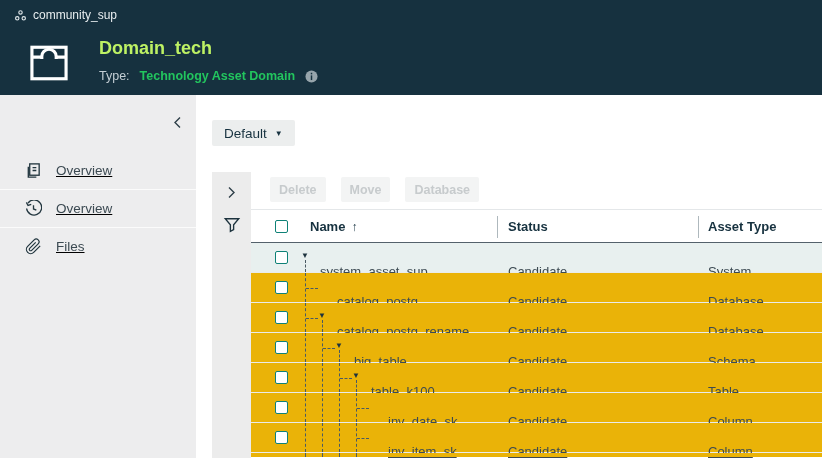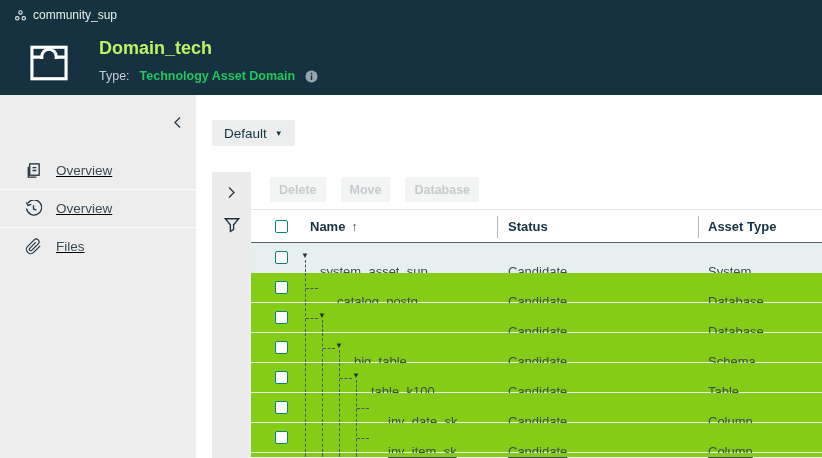--- a/index.html
+++ b/index.html
@@ -50,21 +50,21 @@
   
   .table { position:absolute; left:251px; top:209px; width:571px; height:249px; }
   .thead { position:relative; height:34px; border-top:1px solid #e4e7e9; border-bottom:1px solid #53616b; }
   .thead .cb { top:10px; }
   .th { position:absolute; top:9px; font-size:13px; font-weight:bold; color:#16313f; cursor:pointer; }
   .th-name { left:59px; } .th-status { left:257px; } .th-type { left:457px; }
   .sort-arrow { font-size:12px; font-weight:bold; color:#16313f; margin-left:6px; }
   .colsep { position:absolute; top:6px; width:0; height:22px; border-left:1px solid #aeb8bd; }
   .sep-1 { left:246px; } .sep-2 { left:447px; }
 
-  .trow { position:relative; height:30px; border-bottom:1px solid #e9eceb; background:#84cc16; }
+  .trow { position:relative; height:30px; border-bottom:1px solid #e9eceb; background:#eab308; }
   .trow.selected { background:#e8f0ef; }
   .trow.sliver { height:4px; border-bottom:none; }
   .cb { position:absolute; left:24px; top:8px; width:13px; height:13px; background:#ffffff;
         border:1.5px solid #0e8176; border-radius:2px; cursor:pointer; }
   .cell { position:absolute; top:21px; font-size:13px; color:#3c4a52; white-space:nowrap;text-decoration:underline; }
   .cell.name { cursor:pointer; }
   .cell.status { left:257px; } .cell.type { left:457px; }
   .vline { position:absolute; top:0; bottom:0; width:0; border-left:1px dashed #4a5a63; }
   .vline.half { top:17px; }
   .elbow { position:absolute; top:15px; width:12px; height:0; border-top:1px dashed #4a5a63; }
@@ -202,20 +202,21 @@
           <span class="cell name" style="left:86px">catalog_postg</span>
           <span class="cell status">Candidate</span>
           <span class="cell type">Database</span>
         </div>
         <div class="trow">
           <span class="cb"></span>
           <span class="vline" style="left:54px"></span>
           <span class="elbow" style="left:55px"></span>
           <span class="vline half" style="left:71px"></span>
           <span class="tri" style="left:67px">▼</span>
+          <span class="cell name" style="left:86px">catalog_postg_rename</span>
           <span class="cell status">Candidate</span>
           <span class="cell type">Database</span>
         </div>
         <div class="trow">
           <span class="cb"></span>
           <span class="vline" style="left:54px"></span>
           <span class="vline" style="left:71px"></span>
           <span class="elbow" style="left:72px"></span>
           <span class="vline half" style="left:88px"></span>
           <span class="tri" style="left:84px">▼</span>

